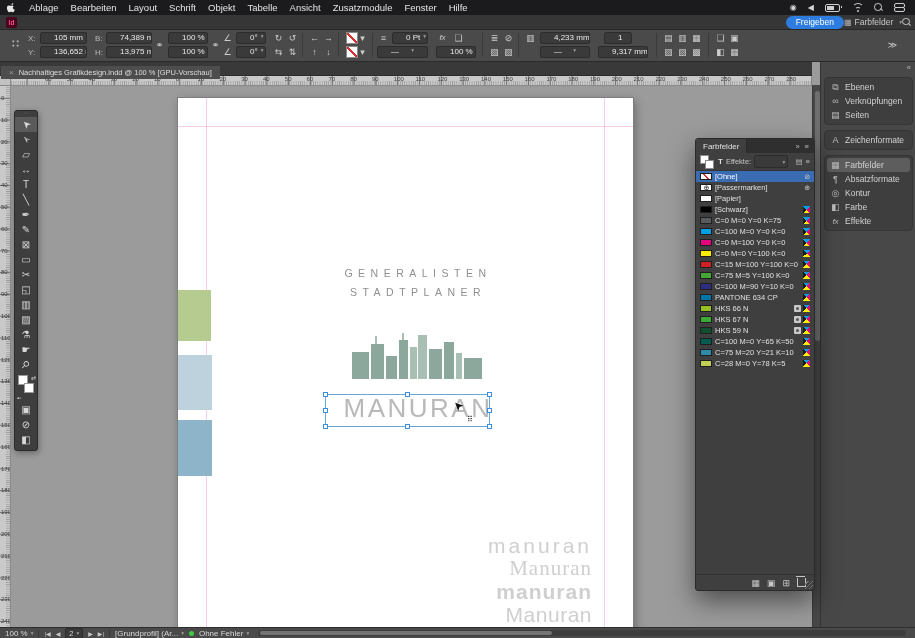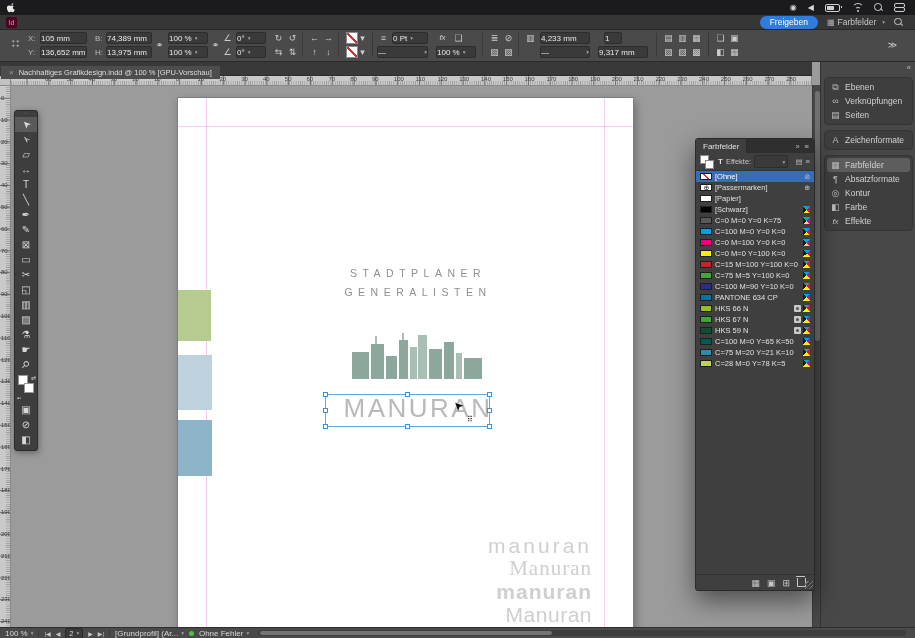--- a/index.html
+++ b/index.html
@@ -28,34 +28,34 @@
   .control-center-icon{width:11px;height:9px;}
   .control-center-icon::before{content:"";position:absolute;left:0;top:0;width:9px;height:2.6px;border:1px solid #cfcfcf;border-radius:2px;}
   .control-center-icon::after{content:"";position:absolute;left:0;bottom:0;width:9px;height:2.6px;border:1px solid #cfcfcf;border-radius:2px;}
 
   
   #titlebar{position:absolute;left:0;top:15px;width:915px;height:14px;background:#363636;
             border-bottom:1px solid #272727;display:flex;align-items:center;color:#cfcfcf;z-index:89;}
   #id-logo{margin-left:6px;width:11px;height:11px;background:#49021f;color:#ff4d8d;font-size:6.5px;font-weight:bold;
            border-radius:2px;display:grid;place-items:center;flex:none;}
   #tb-title{position:absolute;left:0;right:120px;text-align:center;font-size:9.5px;color:#c9c9c9;pointer-events:none;}
-  #tb-right{margin-left:auto;display:flex;align-items:center;gap:9px;padding-right:12px;z-index:2;}
+  #tb-right{margin-left:auto;display:flex;align-items:center;padding-right:4px;z-index:2;}
   .share-btn{background:#2d7de1;color:#fff;font-size:8.5px;padding:1.5px 10px;border-radius:8px;}
   .workspace{display:flex;align-items:center;gap:3px;font-size:8.5px;color:#c9c9c9;}
   .workspace .wicon{font-size:8px;color:#b5b5b5;}
   .tb-search.search-icon::before,.tb-search.search-icon::after{border-color:#c9c9c9;background:none;}
   .tb-search.search-icon::after{background:#c9c9c9;}
   .ddn{font-size:5.5px;color:#9f9f9f;margin-left:3px;}
 
   
   #controlbar{position:absolute;left:0;top:29px;width:915px;height:32px;background:#4a4a4a;
               border-bottom:1px solid #2a2a2a;z-index:88;font-size:8px;}
   .lbl{position:absolute;font-size:8px;color:#b8b8b8;}
-  .fld{position:absolute;display:flex;align-items:center;background:#3a3a3a;border:1px solid #2c2c2c;border-radius:2px;
-       color:#e8e8e8;font-size:8px;height:12px;padding:0 0;box-sizing:border-box;white-space:nowrap;overflow:hidden;}
+  .fld{position:absolute;display:flex;background:#3a3a3a;border:1px solid #2c2c2c;border-radius:2px;
+       color:#e8e8e8;font-size:8px;height:12px;padding:0 13px;box-sizing:border-box;white-space:nowrap;overflow:hidden;}
   .cbtn{position:absolute;width:13px;height:13px;display:grid;place-items:center;color:#cdcdcd;font-size:9px;}
   .cbtn[data-glyph="fx"]{font-style:italic;font-size:8px;}
   .vsep{position:absolute;top:4px;bottom:4px;width:1px;background:#3a3a3a;}
   .proxy{position:absolute;width:10px;height:10px;
          background-image:radial-gradient(#d9d9d9 0.8px,transparent 1px);background-size:4.5px 4.5px;}
   .mini-none{position:absolute;width:12px;height:12px;background:#fff;border:1px solid #8a8a8a;box-sizing:border-box;}
   .slash{background-image:linear-gradient(45deg,transparent 44%,#d83030 44%,#d83030 56%,transparent 56%);}
 
   
   #tabbar{position:absolute;left:0;top:61px;width:812px;height:14px;background:#393939;border-bottom:1px solid #2c2c2c;z-index:80;}
@@ -183,20 +183,32 @@
 <body>
 
 <div id="app">
 
   <div id="menubar">
     <span class="apple">
       <svg width="9" height="11" viewBox="0 0 16 18">
         <path fill="#e8e8e8" d="M11.3 1.2c-.1.9-.5 1.8-1.1 2.4-.6.7-1.5 1.1-2.3 1-.1-.9.4-1.8 1-2.4.6-.6 1.6-1 2.4-1zM13.9 13c-.4.9-.6 1.3-1.1 2-.7 1.1-1.7 2.4-2.9 2.4-1.1 0-1.4-.7-2.8-.7-1.4 0-1.7.7-2.8.7-1.2 0-2.1-1.2-2.8-2.3C-.4 12-1 8.8.3 7.1c.8-1.1 2-1.7 3.1-1.7 1.2 0 1.9.7 2.8.7.9 0 1.5-.7 2.8-.7 1 0 2.1.6 2.9 1.6-2.5 1.4-2.1 5 1.8 6z"></path>
       </svg>
     </span>
+    <span style="display:flex;">
+        <span class="mitem">Ablage</span>
+        <span class="mitem">Bearbeiten</span>
+        <span class="mitem">Layout</span>
+        <span class="mitem">Schrift</span>
+        <span class="mitem">Objekt</span>
+        <span class="mitem">Tabelle</span>
+        <span class="mitem">Ansicht</span>
+        <span class="mitem">Zusatzmodule</span>
+        <span class="mitem">Fenster</span>
+        <span class="mitem">Hilfe</span>
+      </span>
     <span id="mb-right">
         <span class="sticon record-icon">◉</span>
         <span class="sticon volume-icon">◀</span>
         <span class="sticon battery-icon"></span>
         <span class="sticon wifi-icon">
           <b></b>
         </span>
         <span class="sticon search-icon"></span>
         <span class="sticon control-center-icon"></span>
       </span>
@@ -415,22 +427,22 @@
     <div id="page">
       <div class="guide" style="left:28px;top:0;bottom:0;width:1px;"></div>
       <div class="guide" style="left:426px;top:0;bottom:0;width:1px;"></div>
       <div class="guide" style="left:0;right:0;top:28px;height:1px;"></div>
 
       <div class="pr" style="top: 192px; width: 33px; height: 51px; background: rgb(182, 203, 144);"></div>
       <div class="pr" style="top: 257px; width: 34px; height: 55px; background: rgb(189, 210, 220);"></div>
       <div class="pr" style="top: 322px; width: 34px; height: 56px; background: rgb(142, 180, 201);"></div>
 
       <div class="hl">
+        <div>GENERALISTEN</div>
         <div>STADTPLANER</div>
-        <div>GENERALISTEN</div>
       </div>
 
       <svg id="skyline" width="130" height="50" viewBox="0 0 130 50">
         <rect class="skym" x="0" y="19" width="17" height="27" fill="#8ca89c"></rect>
         <rect class="skym" x="19" y="11" width="13" height="35" fill="#8ca89c"></rect>
         <rect class="skym" x="34" y="23" width="11" height="23" fill="#8ca89c"></rect>
         <rect class="skym" x="47" y="7" width="9" height="39" fill="#8ca89c"></rect>
         <rect class="skyl" x="58" y="14" width="7" height="32" fill="#aabfb3"></rect>
         <rect class="skyl" x="66" y="2" width="9" height="44" fill="#aabfb3"></rect>
         <rect class="skym" x="77" y="16" width="13" height="30" fill="#8ca89c"></rect>

